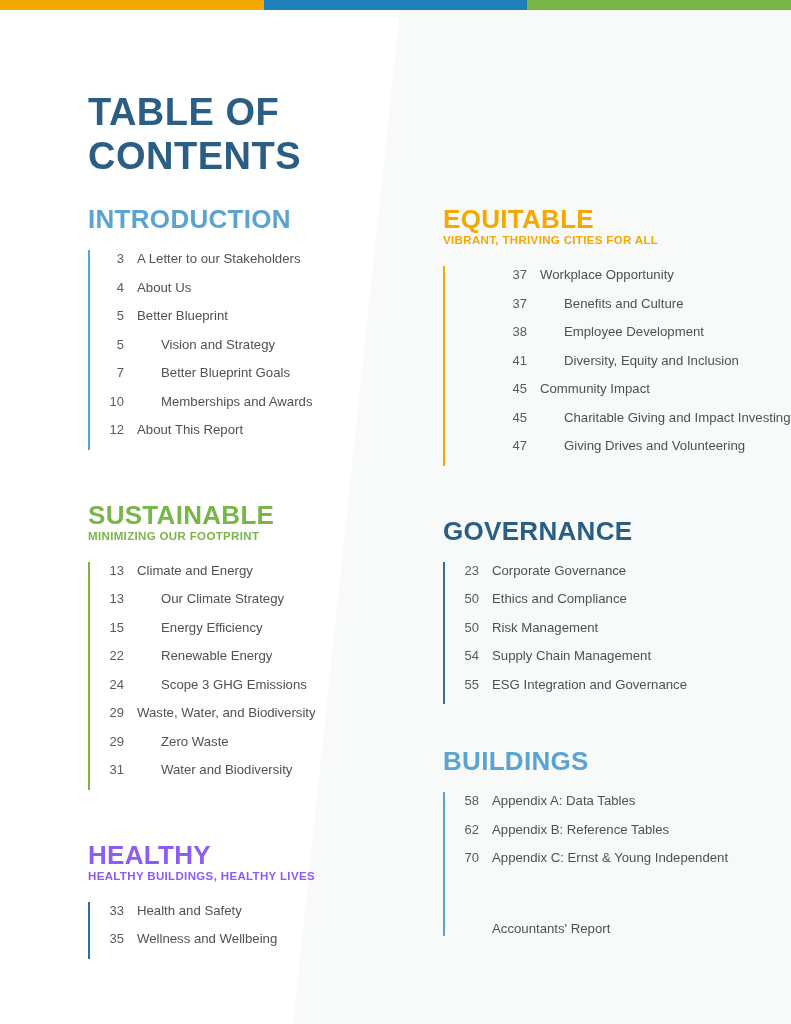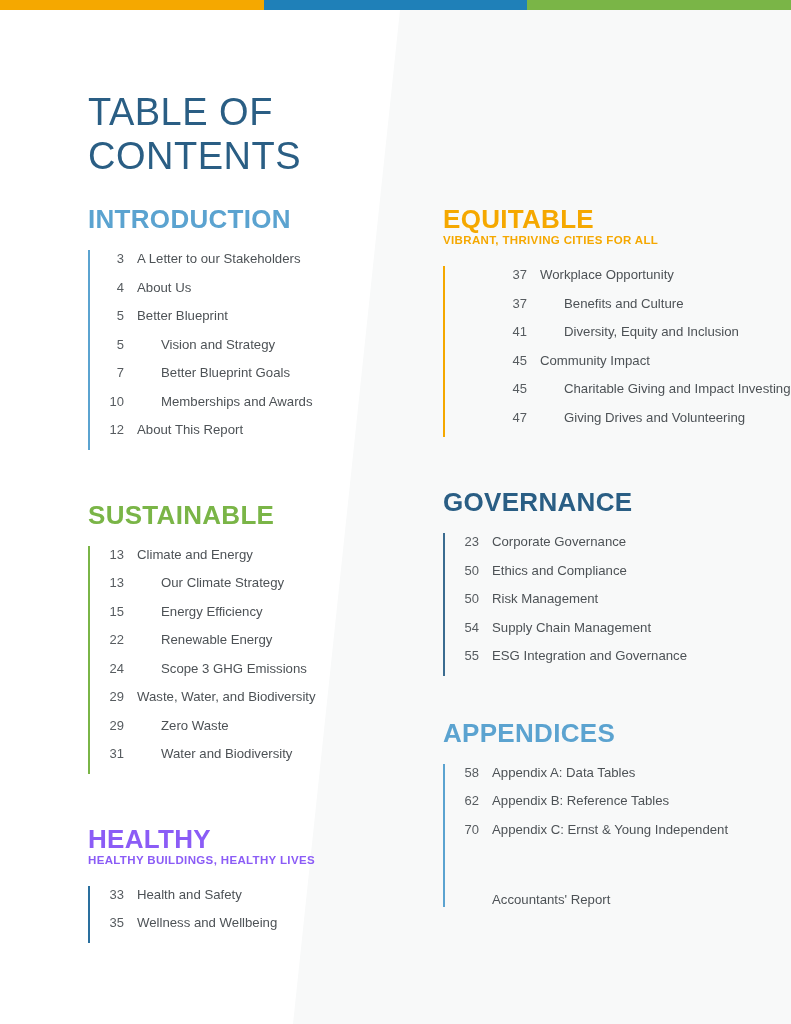--- a/index.html
+++ b/index.html
@@ -61,21 +61,21 @@
   }
 
   
   .page-title {
     position: absolute;
     left: 88px;
     top: 90px;
     width: 330px;
     font-size: 38px;
     line-height: 44px;
-    font-weight: 400;
+    font-weight: 700;
     letter-spacing: 0.5px;
     color: #2a5e84;
   }
 
   
   .col {
     position: absolute;
     top: 206px;
   }
   .col-left  { left: 88px;  width: 300px; }
@@ -204,20 +204,21 @@
             </div>
             <div class="entry level-0">
               <span class="entry-page">12</span>
               <span class="entry-title">About This Report</span>
             </div>
           </div>
           <div class="gap-lg"></div>
         </div>
         <div class="section sec-sustainable">
           <div class="section-head">SUSTAINABLE</div>
+          <div class="section-sub">MINIMIZING OUR FOOTPRINT</div>
           <div class="entries">
             <div class="entry level-0">
               <span class="entry-page">13</span>
               <span class="entry-title">Climate and Energy</span>
             </div>
             <div class="entry level-1">
               <span class="entry-page">13</span>
               <span class="entry-title">Our Climate Strategy</span>
             </div>
             <div class="entry level-1">
@@ -270,20 +271,24 @@
           <div class="entries">
             <div class="entry level-0">
               <span class="entry-page">37</span>
               <span class="entry-title">Workplace Opportunity</span>
             </div>
             <div class="entry level-1">
               <span class="entry-page">37</span>
               <span class="entry-title">Benefits and Culture</span>
             </div>
             <div class="entry level-1">
+              <span class="entry-page">38</span>
+              <span class="entry-title">Employee Development</span>
+            </div>
+            <div class="entry level-1">
               <span class="entry-page">41</span>
               <span class="entry-title">Diversity, Equity and Inclusion</span>
             </div>
             <div class="entry level-0">
               <span class="entry-page">45</span>
               <span class="entry-title">Community Impact</span>
             </div>
             <div class="entry level-1">
               <span class="entry-page">45</span>
               <span class="entry-title">Charitable Giving and Impact Investing</span>
@@ -315,21 +320,21 @@
               <span class="entry-title">Supply Chain Management</span>
             </div>
             <div class="entry level-0">
               <span class="entry-page">55</span>
               <span class="entry-title">ESG Integration and Governance</span>
             </div>
           </div>
           <div class="gap-md"></div>
         </div>
         <div class="section sec-appendices">
-          <div class="section-head">APPENDICES</div>
+          <div class="section-head">BUILDINGS</div>
           <div class="entries">
             <div class="entry level-0">
               <span class="entry-page">58</span>
               <span class="entry-title">Appendix A: Data Tables</span>
             </div>
             <div class="entry level-0">
               <span class="entry-page">62</span>
               <span class="entry-title">Appendix B: Reference Tables</span>
             </div>
             <div class="entry level-0">

